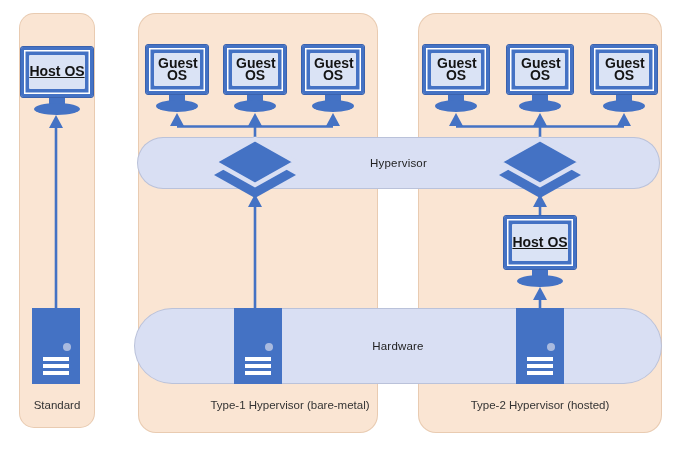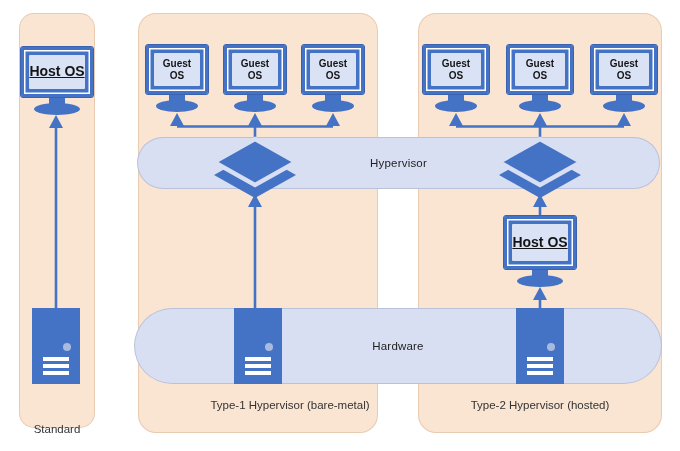--- a/index.html
+++ b/index.html
@@ -12,21 +12,21 @@
 
   .panel-label{position:absolute;display:flex;align-items:flex-start;justify-content:center;
     font-size:11.5px;color:#333;}
 
   .mon-wrap{position:absolute;display:flex;flex-direction:column;align-items:center;}
   .monitor{width:100%;background:#4472C4;border:1px solid #3A62AE;border-radius:3px;
     box-shadow:inset 0 0 0 3px #4472C4, inset 0 0 0 4.5px #ffffff;
     padding:8px;box-sizing:border-box;}
   .screen{width:100%;height:100%;background:#DAE3F5;border-radius:1px;
     display:flex;align-items:center;justify-content:center;text-align:center;box-sizing:border-box;}
-  .mlabel{font-weight:bold;color:#141414;font-size:10px;line-height:11.5px;}
+  .mlabel{font-weight:bold;color:#141414;font-size:14px;line-height:11.5px;}
   .mlabel.guest{width:38px;}
   .mlabel.host{font-size:14px;white-space:nowrap;text-decoration:underline;}
   .neck{width:16px;height:9px;background:#4472C4;}
   .stand-base{width:42px;height:12px;background:#4472C4;border-radius:50%;margin-top:-4px;}
   .mon-wrap.host .stand-base{width:46px;}
 
   .tower{position:absolute;width:48px;height:76px;background:#4472C4;}
   .tower .dot{position:absolute;right:9px;top:35px;width:8px;height:8px;border-radius:50%;background:#A9BADF;}
   .tower .bars{position:absolute;left:50%;transform:translateX(-50%);bottom:9px;
     display:flex;flex-direction:column;gap:3px;}
@@ -176,17 +176,17 @@
   <div class="mon-wrap host" style="left:503px;top:215px;width:74px;">
     <div class="monitor" style="height:55px;">
       <div class="screen">
         <span class="mlabel host">Host OS</span>
       </div>
     </div>
     <div class="neck"></div>
     <div class="stand-base"></div>
   </div>
 
-  <div class="panel-label" style="left:19px;top:399px;width:76px;height:18px;margin-top:24px;">Standard</div>
+  <div class="panel-label" style="left:19px;top:399px;width:76px;height:18px;">Standard</div>
   <div class="panel-label" style="left:138px;top:399px;width:240px;height:18px;margin-left:32px;">Type-1 Hypervisor (bare-metal)</div>
   <div class="panel-label" style="left:418px;top:399px;width:244px;height:18px;">Type-2 Hypervisor (hosted)</div>
 
 </div>
 
 </body></html>

